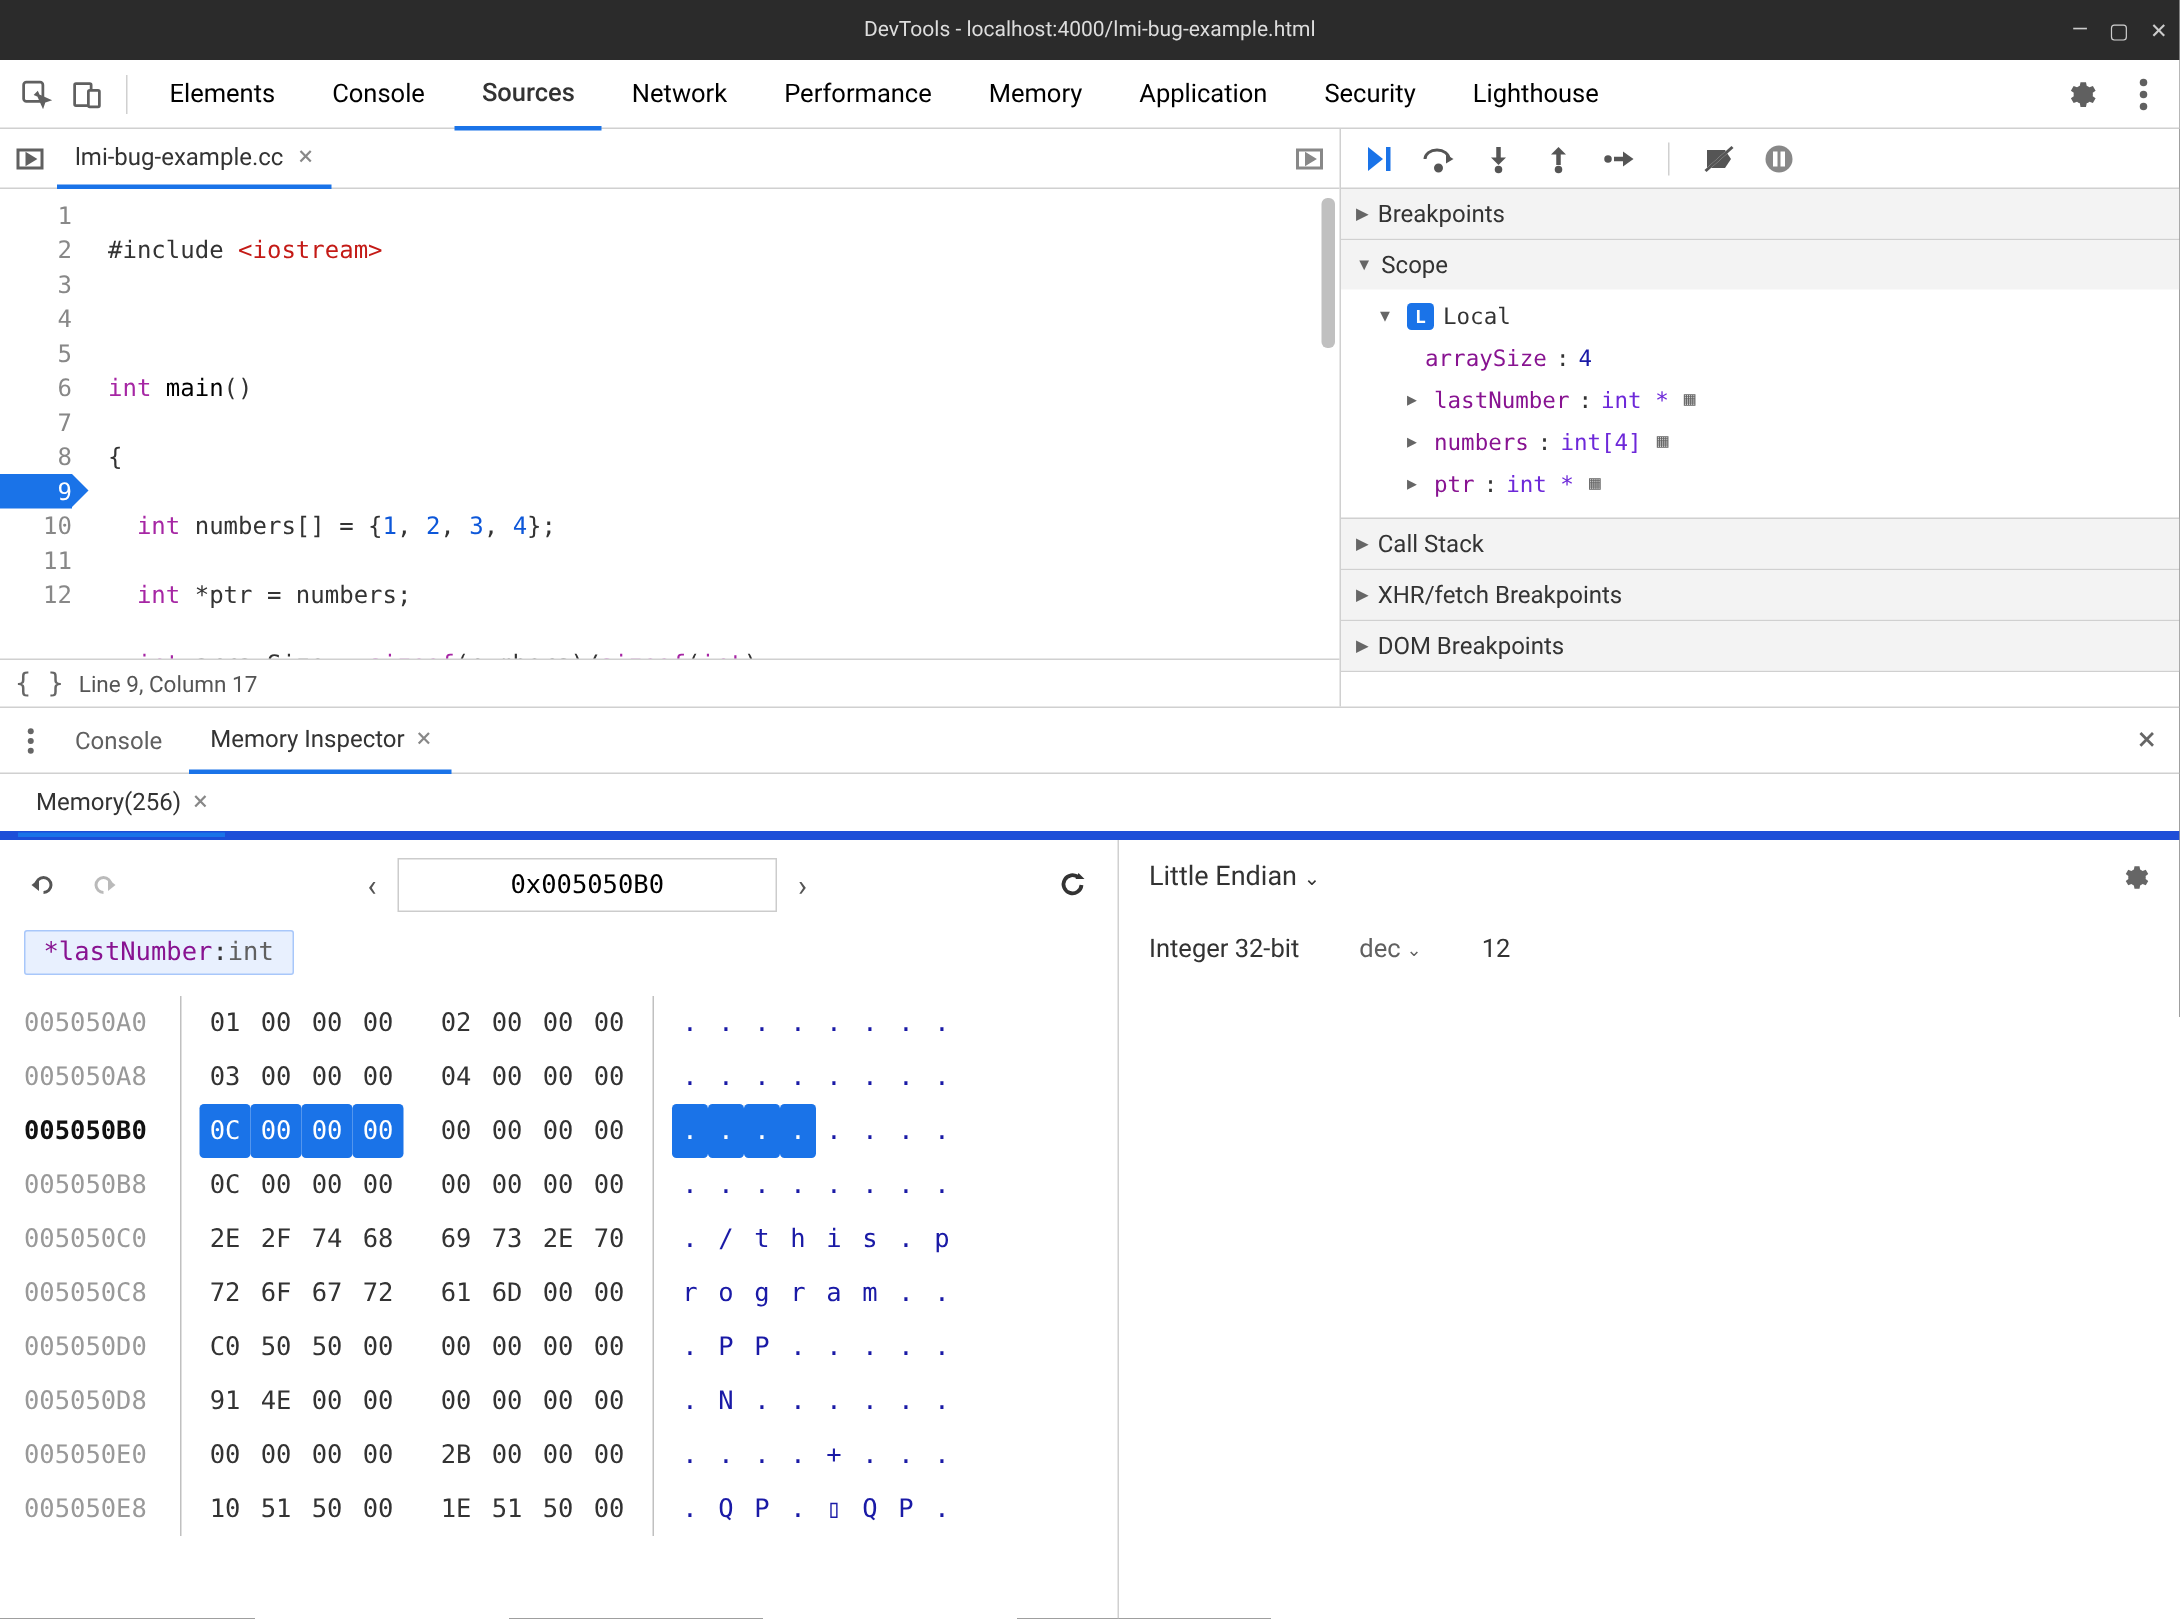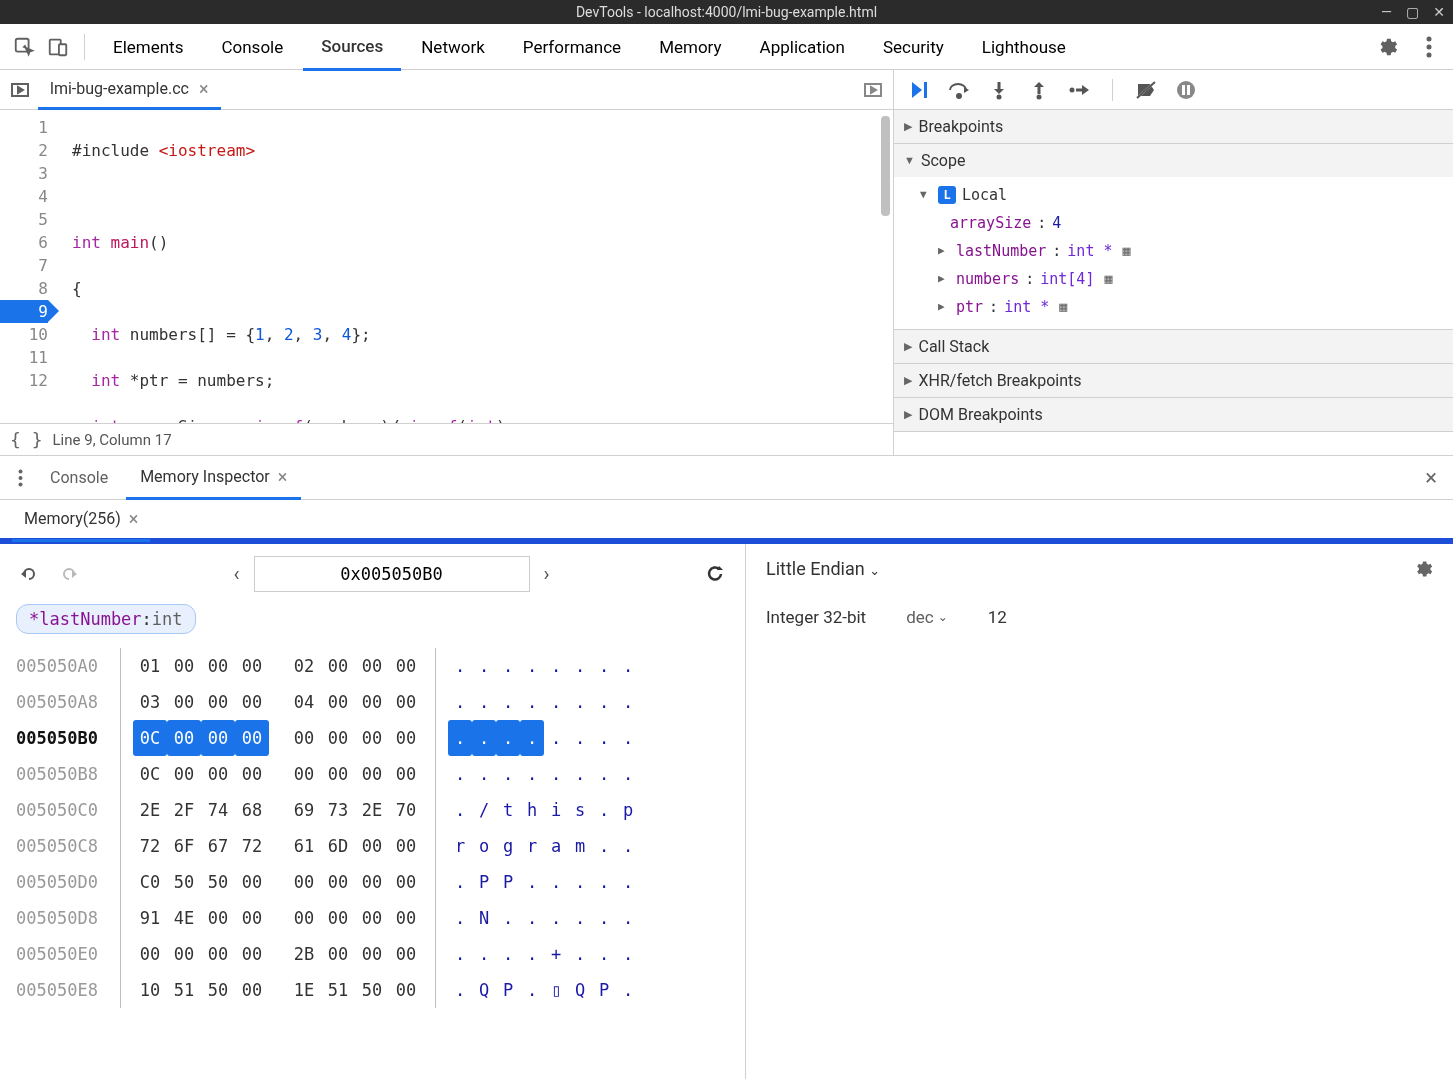--- a/index.html
+++ b/index.html
@@ -1,18 +1,18 @@
 <!DOCTYPE html>
 <html><head>
 <meta charset="utf-8">
 <style>
 * { box-sizing: border-box; margin: 0; padding: 0; }
 body { font-family: -apple-system, "Segoe UI", Roboto, sans-serif; font-size: 14px; background: #000; color: #333; width: 1453px; height: 1079px; overflow: hidden; }
 .window { background: #fff; width: 100%; height: 100%; display: flex; flex-direction: column; }
-.titlebar { background: #2b2b2b; color: #ddd; height: 24px; display: flex; align-items: center; justify-content: center; position: relative; font-size: 14px; }
+.titlebar { background: #2b2b2b; color: #ddd; height: 40px; display: flex; align-items: center; justify-content: center; position: relative; font-size: 14px; }
 .titlebar-controls { position: absolute; right: 8px; display: flex; gap: 14px; color: #ccc; align-items: center; }
 .titlebar-controls span { cursor: pointer; }
 .maintabs { height: 46px; display: flex; align-items: center; border-bottom: 1px solid #d0d0d0; padding: 0 8px; gap: 2px; background: #fff; }
 .maintabs .iconbtn { width: 32px; height: 32px; display: flex; align-items: center; justify-content: center; color: #606060; cursor: pointer; }
 .vdiv { width: 1px; height: 26px; background: #d0d0d0; margin: 0 8px; }
 .tab { padding: 12px 18px; color: #000000; cursor: pointer; font-size: 17px; }
 .tab.active { color: #1a73e8; border-bottom: 3px solid #1a73e8; margin-bottom: -1px; font-weight: 500; color: #333; }
 .tab.active { color: #333; }
 .maintabs .right { margin-left: auto; display: flex; gap: 10px; align-items: center; }
 .upper { display: flex; height: 386px; border-bottom: 1px solid #d0d0d0; }
@@ -24,21 +24,21 @@
 .code { flex: 1; display: flex; font-family: "DejaVu Sans Mono", Menlo, Consolas, monospace; font-size: 16px; line-height: 23px; position: relative; overflow: hidden; }
 .gutter { width: 58px; text-align: right; color: #888; padding-right: 10px; padding-top: 6px; user-select: none; }
 .gutter div { height: 23px; }
 .gutter .exec { background: #1a73e8; color: #fff; border-radius: 0; position: relative; }
 .gutter .exec::after { content: ""; position: absolute; right: -11px; top: 0; border: 11.5px solid transparent; border-left-color: #1a73e8; border-right: 0; }
 .codelines { flex: 1; padding-top: 6px; padding-left: 14px; white-space: pre; position: relative; }
 .codelines .line { height: 23px; }
 .kw { color: #a626a4; }
 .num { color: #0d57d9; }
 .str { color: #c41a16; }
-.fn { color: #be185d; margin-top: 26px; }
+.fn { color: #000000; margin-top: 26px; }
 .scrollbar { position: absolute; right: 3px; top: 6px; width: 9px; height: 100px; background: #c0c0c0; border-radius: 4px; }
 .statusbar { height: 32px; border-top: 1px solid #d0d0d0; display: flex; align-items: center; padding: 0 10px; font-size: 15px; color: #555; gap: 10px; }
 .statusbar .braces { font-family: monospace; font-size: 18px; color: #666; }
 .statusbar a { color: #1155cc; text-decoration: underline; }
 .rightpane { width: 560px; border-left: 1px solid #d0d0d0; display: flex; flex-direction: column; overflow: hidden; }
 .dbgtoolbar { height: 40px; display: flex; align-items: center; gap: 18px; padding: 0 14px; border-bottom: 1px solid #d0d0d0; }
 .dbgtoolbar .ico { width: 22px; height: 22px; cursor: pointer; display: flex; align-items: center; justify-content: center; }
 .dbgtoolbar .vdiv2 { width: 1px; height: 22px; background: #d0d0d0; margin: 0 4px; }
 .section { border-bottom: 1px solid #d0d0d0; }
 .section-head { padding: 7px 10px; font-size: 16px; color: #333; cursor: pointer; display: flex; align-items: center; gap: 6px; background: #f3f3f3; }
@@ -59,22 +59,22 @@
 .secondarytabs .rclose { margin-left: auto; color: #666; font-size: 22px; cursor: pointer; padding: 0 8px; }
 .memtab-row { height: 44px; display: flex; align-items: center; border-bottom: 6px solid #1d4ed8; padding: 0 12px; }
 .memtab { padding: 10px 12px; border-bottom: 3px solid #1a73e8; margin-bottom: -1px; display: flex; align-items: center; gap: 8px; font-size: 16px; }
 .memtab .close { color: #888; font-size: 18px; cursor: pointer; }
 .mem-main { display: flex; flex: 1; }
 .mem-left { width: 746px; border-right: 1px solid #d0d0d0; display: flex; flex-direction: column; padding: 12px 16px; }
 .mem-nav { display: flex; align-items: center; gap: 14px; margin-bottom: 12px; }
 .mem-nav .navbtn { color: #555; cursor: pointer; padding: 4px; }
 .mem-nav .spacer { flex: 1; }
 .mem-addr { display: flex; align-items: center; gap: 10px; margin: 0 auto; }
-.mem-addr input { width: 276px; height: 36px; text-align: center; font-family: monospace; font-size: 17px; border: 1px solid #ccc; }
-.mem-chip { display: inline-flex; align-items: center; border: 1px solid #a8c7fa; background: #e8f0fe; border-radius: 12px; padding: 4px 12px; font-family: monospace; font-size: 17px; margin-bottom: 14px; align-self: flex-start; }
+.mem-addr input { width: 253px; height: 36px; text-align: center; font-family: monospace; font-size: 17px; border: 1px solid #ccc; }
+.mem-chip { display: inline-flex; align-items: center; border: 1px solid #a8c7fa; background: #e8f0fe; border-radius: 2px; padding: 4px 12px; font-family: monospace; font-size: 17px; margin-bottom: 14px; align-self: flex-start; }
 .mem-chip .varname { color: #881391; }
 .mem-chip .vartype { color: #606060; }
 .hexgrid { font-family: "DejaVu Sans Mono", monospace; font-size: 17px; line-height: 36px; }
 .hexrow { display: flex; align-items: flex-end; }
 .hexaddr { width: 104px; color: #999; }
 .hexaddr.cur { color: #111; font-weight: 600; }
 .hexbytes { display: flex; gap: 0; border-left: 1px solid #c0c0c0; padding-left: 12px; }
 .hb { width: 34px; text-align: center; color: #333; }
 .hb.pad { width: 18px; }
 .hb.hl { background: #1a73e8; color: #fff; border-radius: 3px; }

